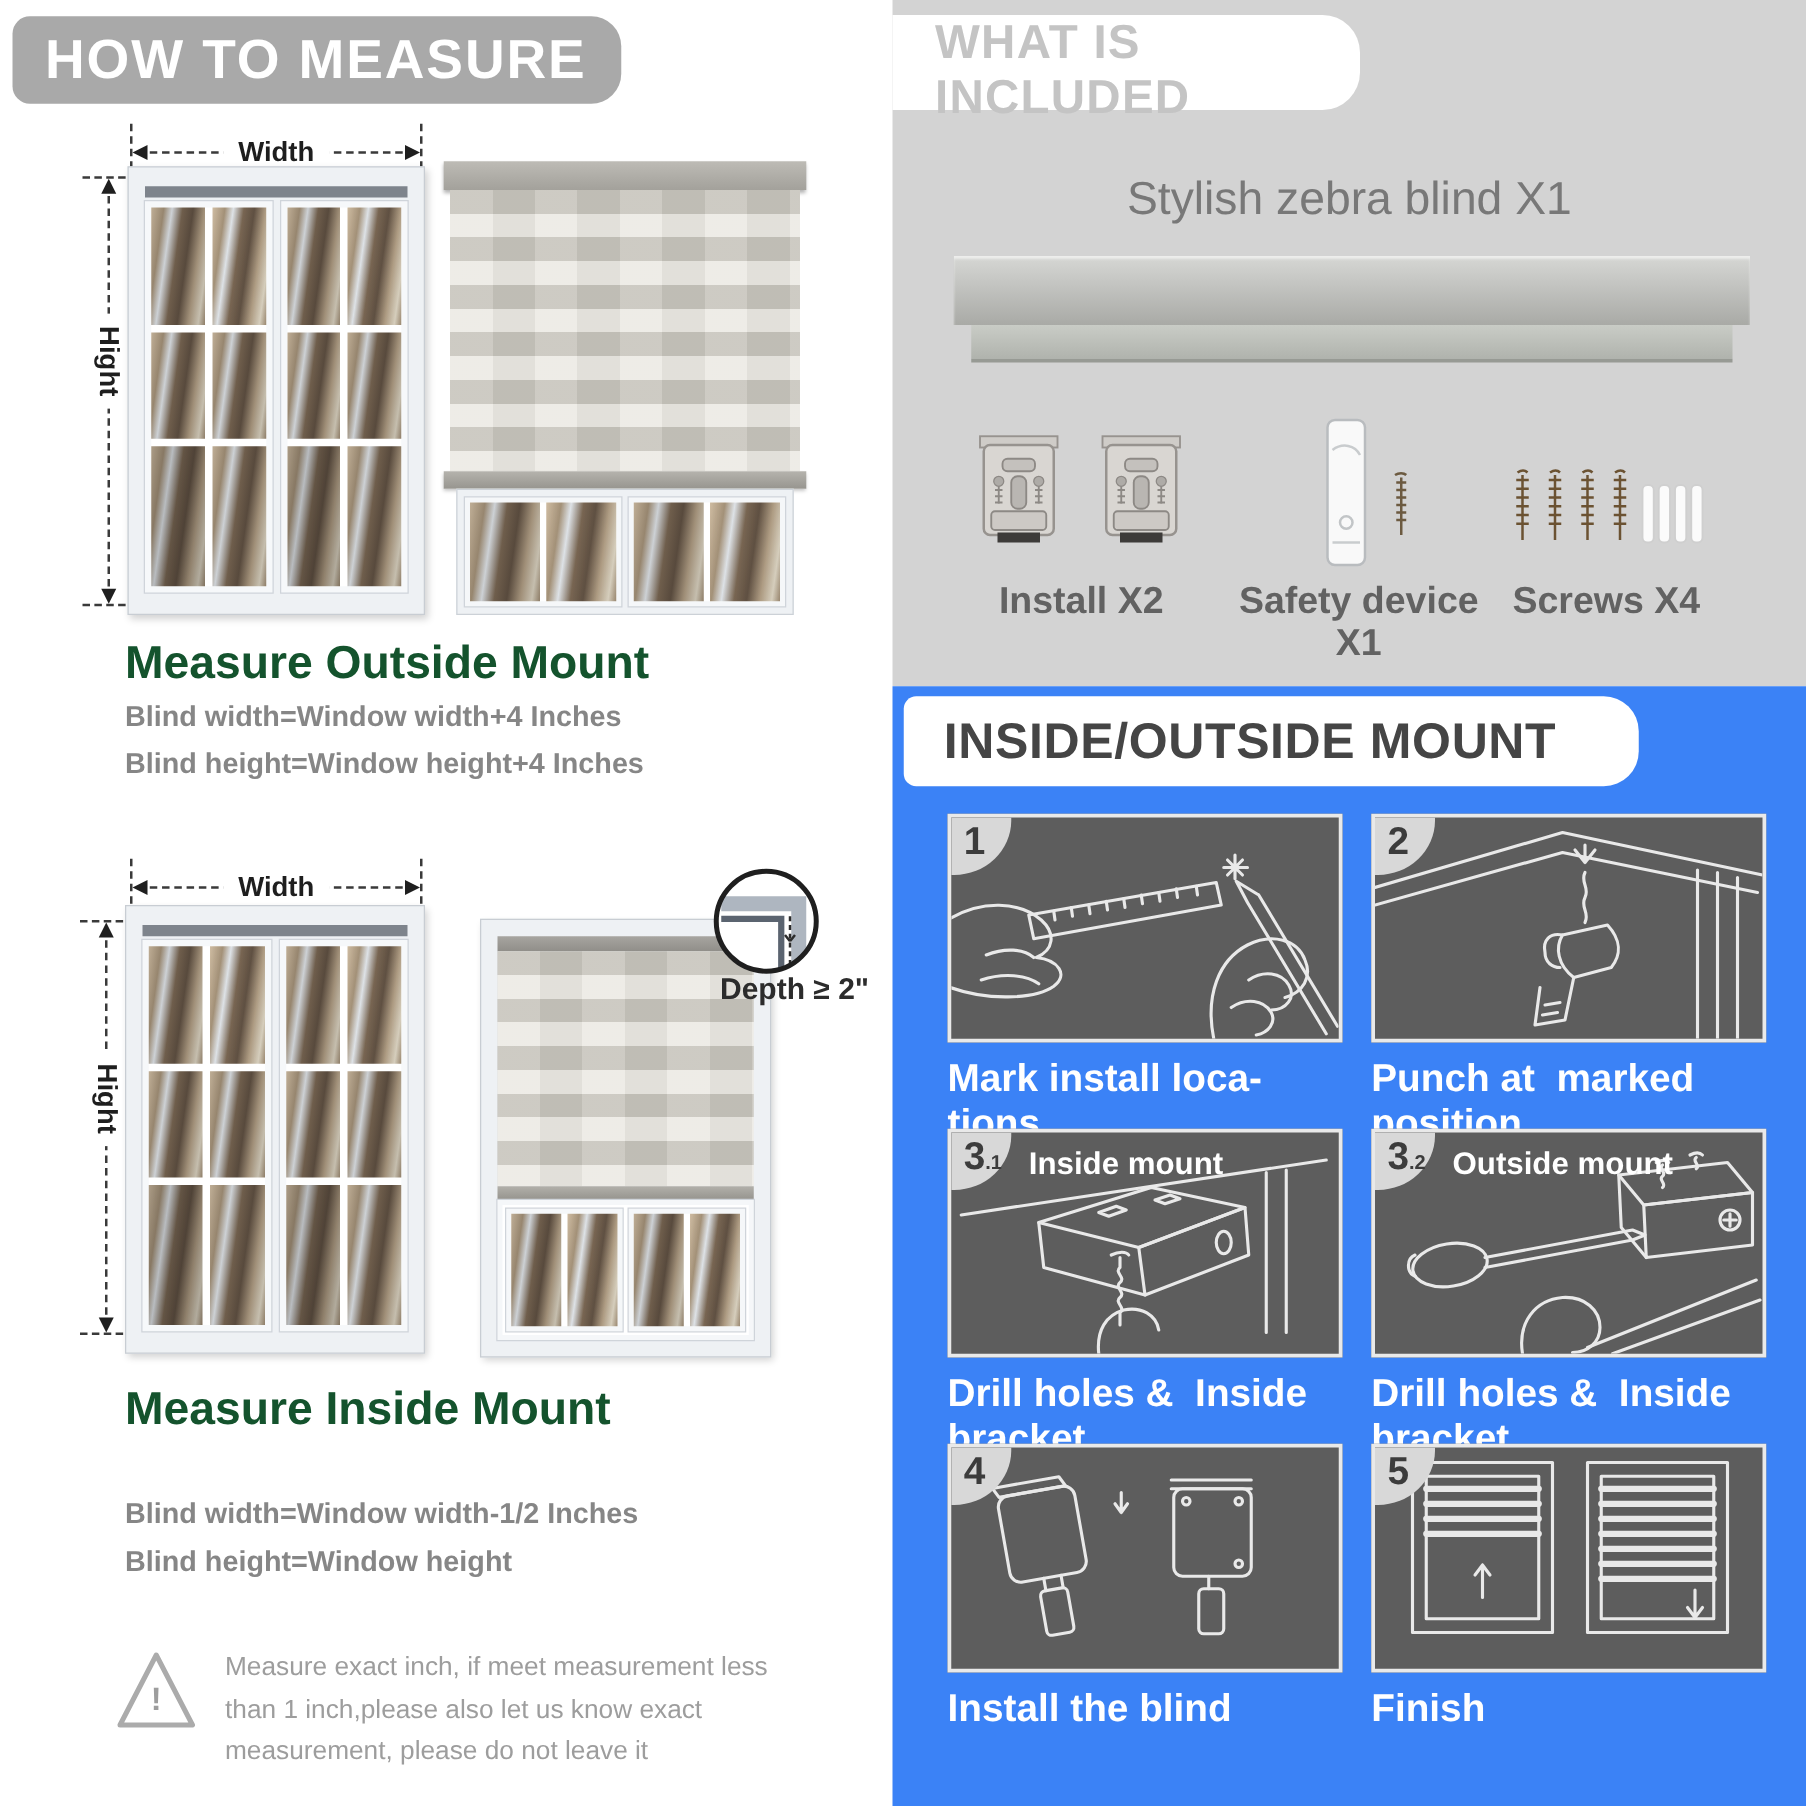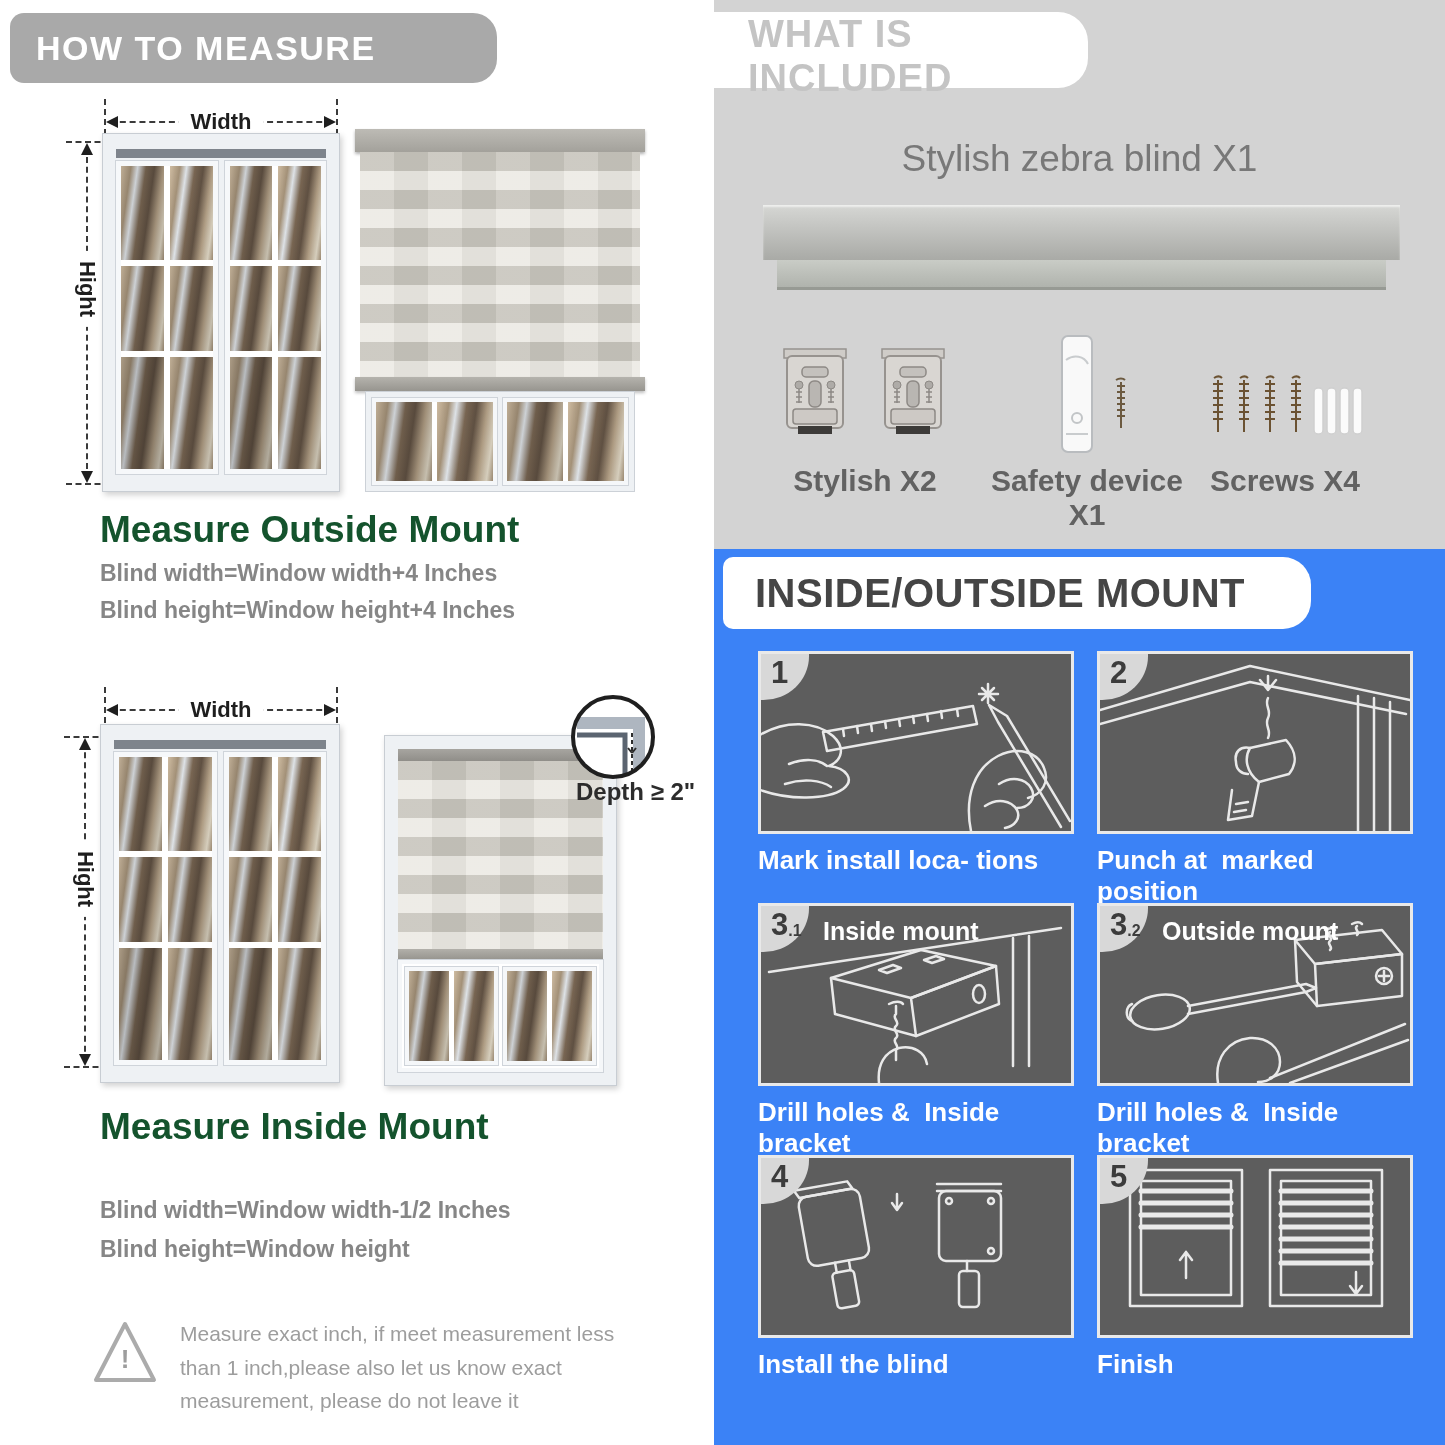--- a/index.html
+++ b/index.html
@@ -2,21 +2,21 @@
 <html><head>
 <meta charset="utf-8">
 <style>
   html,body{margin:0;padding:0;background:#fff;}
   #canvas{position:relative;width:1445px;height:1445px;background:#fff;overflow:hidden;
           font-family:"Liberation Sans", sans-serif;}
   
   .abs{position:absolute;}
   
   .pill-header{left:10px;top:13px;width:487px;height:70px;background:#a9a9a9;
-    border-radius:14px 24px 24px 14px;color:#fff;font-size:34px;font-weight:bold;
+    border-radius:14px 24px 24px 14px;color:#fff;font-size:44px;font-weight:bold;
     line-height:70px;padding-left:26px;letter-spacing:1.5px;box-sizing:border-box;}
   .m-title{font-size:37px;font-weight:bold;color:#14532d;}
   .m-line{font-size:23px;font-weight:bold;color:#868686;}
   
   .warrow{position:absolute;height:30px;}
   .warrow .line{position:absolute;left:6px;right:6px;top:14px;border-top:2px dashed #3a3a3a;}
   .warrow .g{position:absolute;top:-8px;height:46px;border-left:2px dashed #3a3a3a;}
   .warrow .g.l{left:0}.warrow .g.r{right:0}
   .warrow .a{position:absolute;top:9px;width:0;height:0;border-style:solid;}
   .warrow .a.l{left:2px;border-width:6px 12px 6px 0;border-color:transparent #1f1f1f transparent transparent;}
@@ -89,21 +89,21 @@
   .s1{left:44px;top:102px}.s2{left:383px;top:102px}.s3{left:44px;top:354px}
   .s4{left:383px;top:354px}.s5{left:44px;top:606px}.s6{left:383px;top:606px}
   .frame{position:relative;height:183px;border:3px solid #e9e9e9;background:#5d5d5d;
     box-sizing:border-box;overflow:hidden;}
   .frame svg{position:absolute;left:0;top:0;width:100%;height:100%;}
   .badge{position:absolute;left:0;top:0;width:48px;height:46px;background:#d8d8d8;
     border-radius:0 0 95% 0;display:flex;padding:3px 0 0 10px;box-sizing:border-box;z-index:2;}
   .badge .n{font-size:31px;font-weight:bold;color:#3c3c3c;line-height:1;}
   .badge .s{font-size:16px;font-weight:bold;color:#3c3c3c;margin-top:13px;}
   .ptitle{position:absolute;left:62px;top:11px;font-size:25px;font-weight:bold;color:#fff;z-index:2;}
-  .cap{margin-top:11px;font-size:26px;font-weight:bold;color:#fff;white-space:pre-wrap;}
+  .cap{margin-top:11px;font-size:31px;font-weight:bold;color:#fff;white-space:pre-wrap;}
   .lineart{stroke:#e9e9e9;stroke-width:2.5;fill:none;stroke-linecap:round;stroke-linejoin:round;}
 </style>
 </head>
 <body>
 
 <div id="canvas">
 
   <div class="abs pill-header">HOW TO MEASURE</div>
 
   <div class="warrow" style="left:104px;top:107px;width:234px;">
@@ -303,21 +303,21 @@
         <path d="M86 8 c3 -2 6 -2 8 0 m-4 2 v52 m-5 -48 h10 m-10 7 h10 m-10 7 h10 m-10 7 h10 m-10 7 h10 m-10 7 h10 m-5 5 l0 6"></path>
       </g>
       <g fill="rgba(255,255,255,0.9)" stroke="#cfcfcf" stroke-width="1.5">
         <rect x="108" y="18" width="9" height="46" rx="4"></rect>
         <rect x="121" y="18" width="9" height="46" rx="4"></rect>
         <rect x="134" y="18" width="9" height="46" rx="4"></rect>
         <rect x="147" y="18" width="9" height="46" rx="4"></rect>
       </g>
     </svg>
 
-    <div class="inc-label" style="left:66px;top:464px;width:170px;">Stylish X2</div>
+    <div class="inc-label" style="left:66px;top:464px;width:170px;">Install X2</div>
     <div class="inc-label" style="left:258px;top:464px;width:230px;">Safety device X1</div>
     <div class="inc-label" style="left:486px;top:464px;width:170px;">Screws X4</div>
   </div>
 
   <div id="mount-panel">
     <div class="mnt-header">INSIDE/OUTSIDE MOUNT</div>
 
     <div class="step s1">
       <div class="frame">
         <svg viewBox="0 0 310 177">

